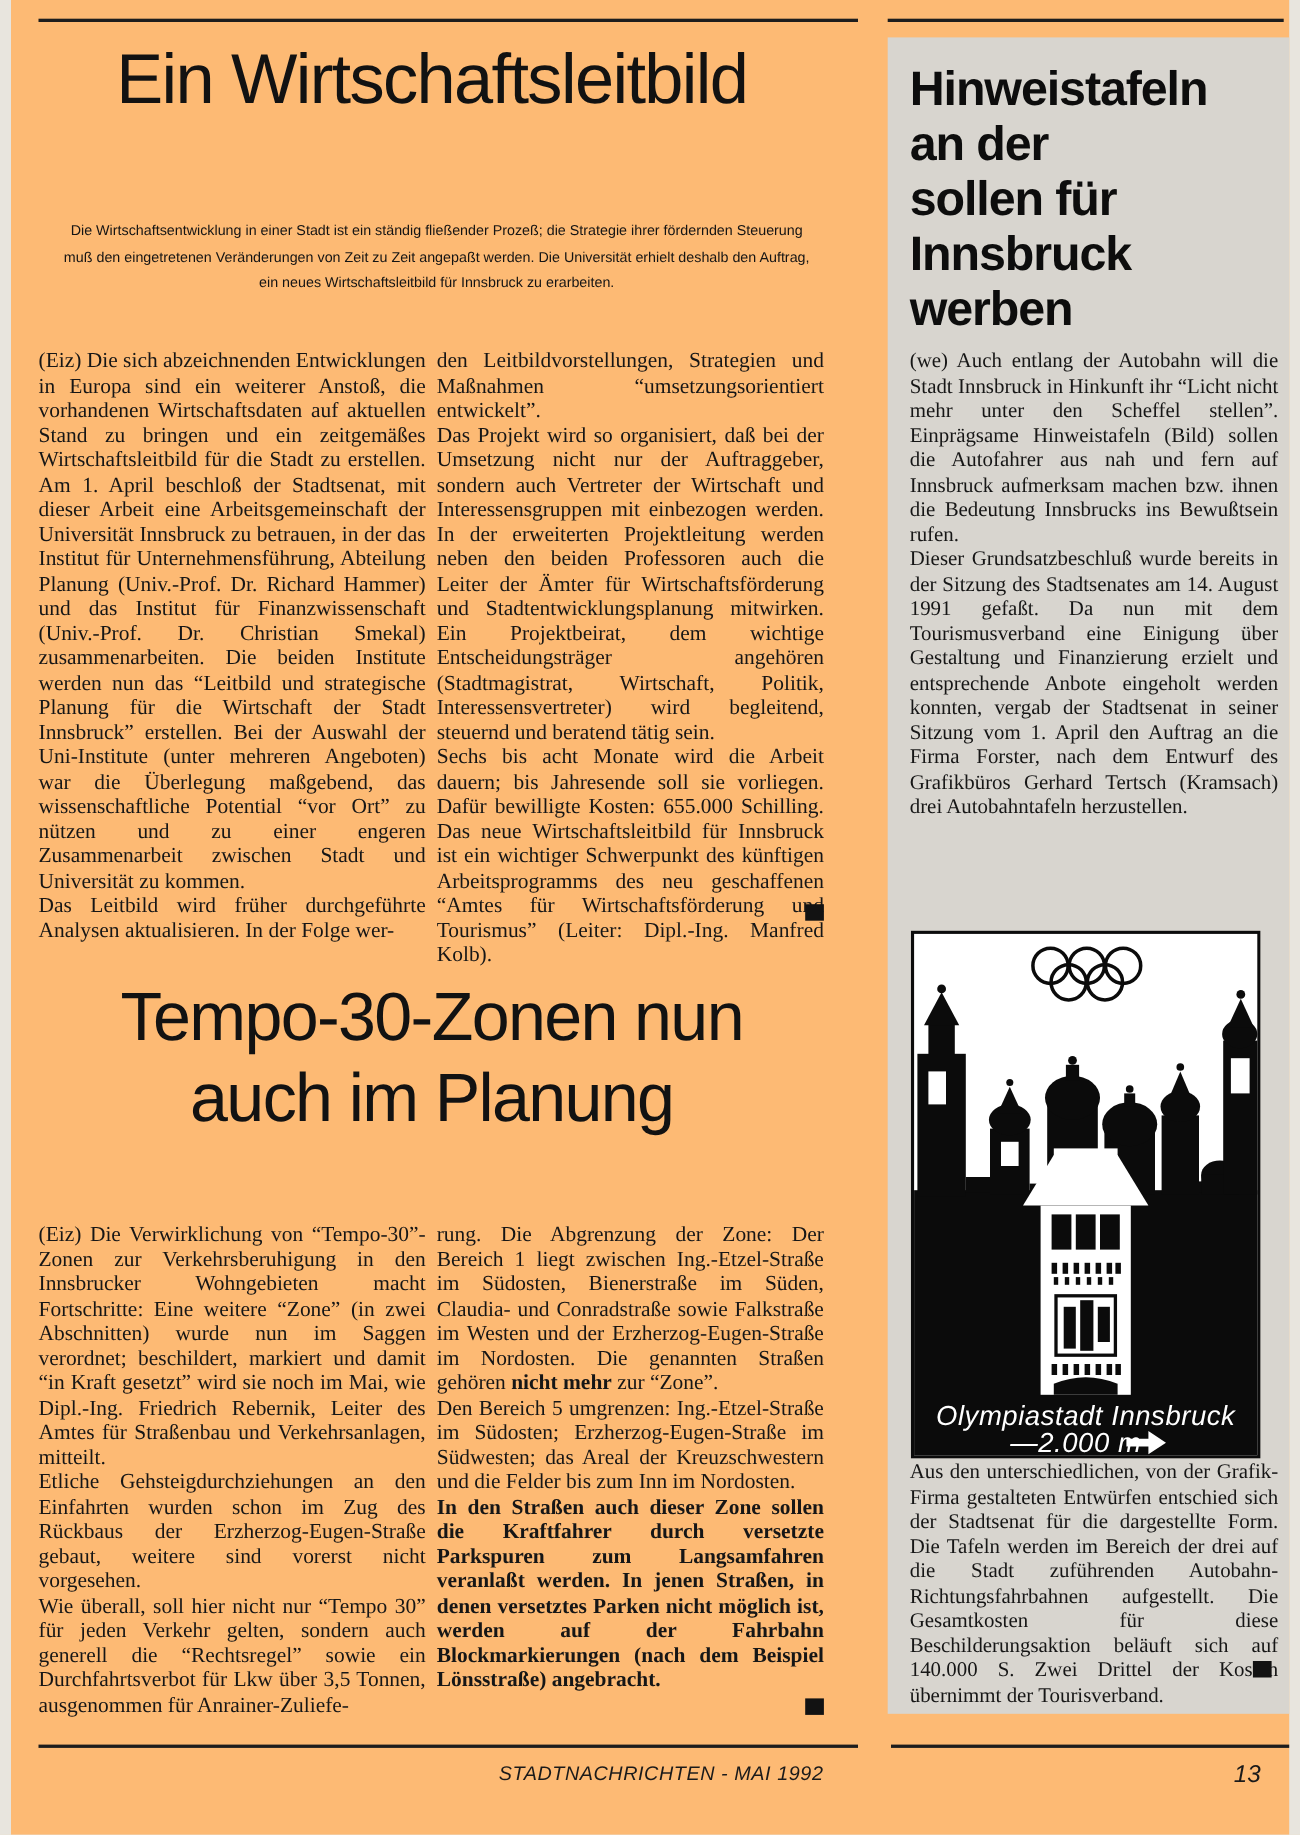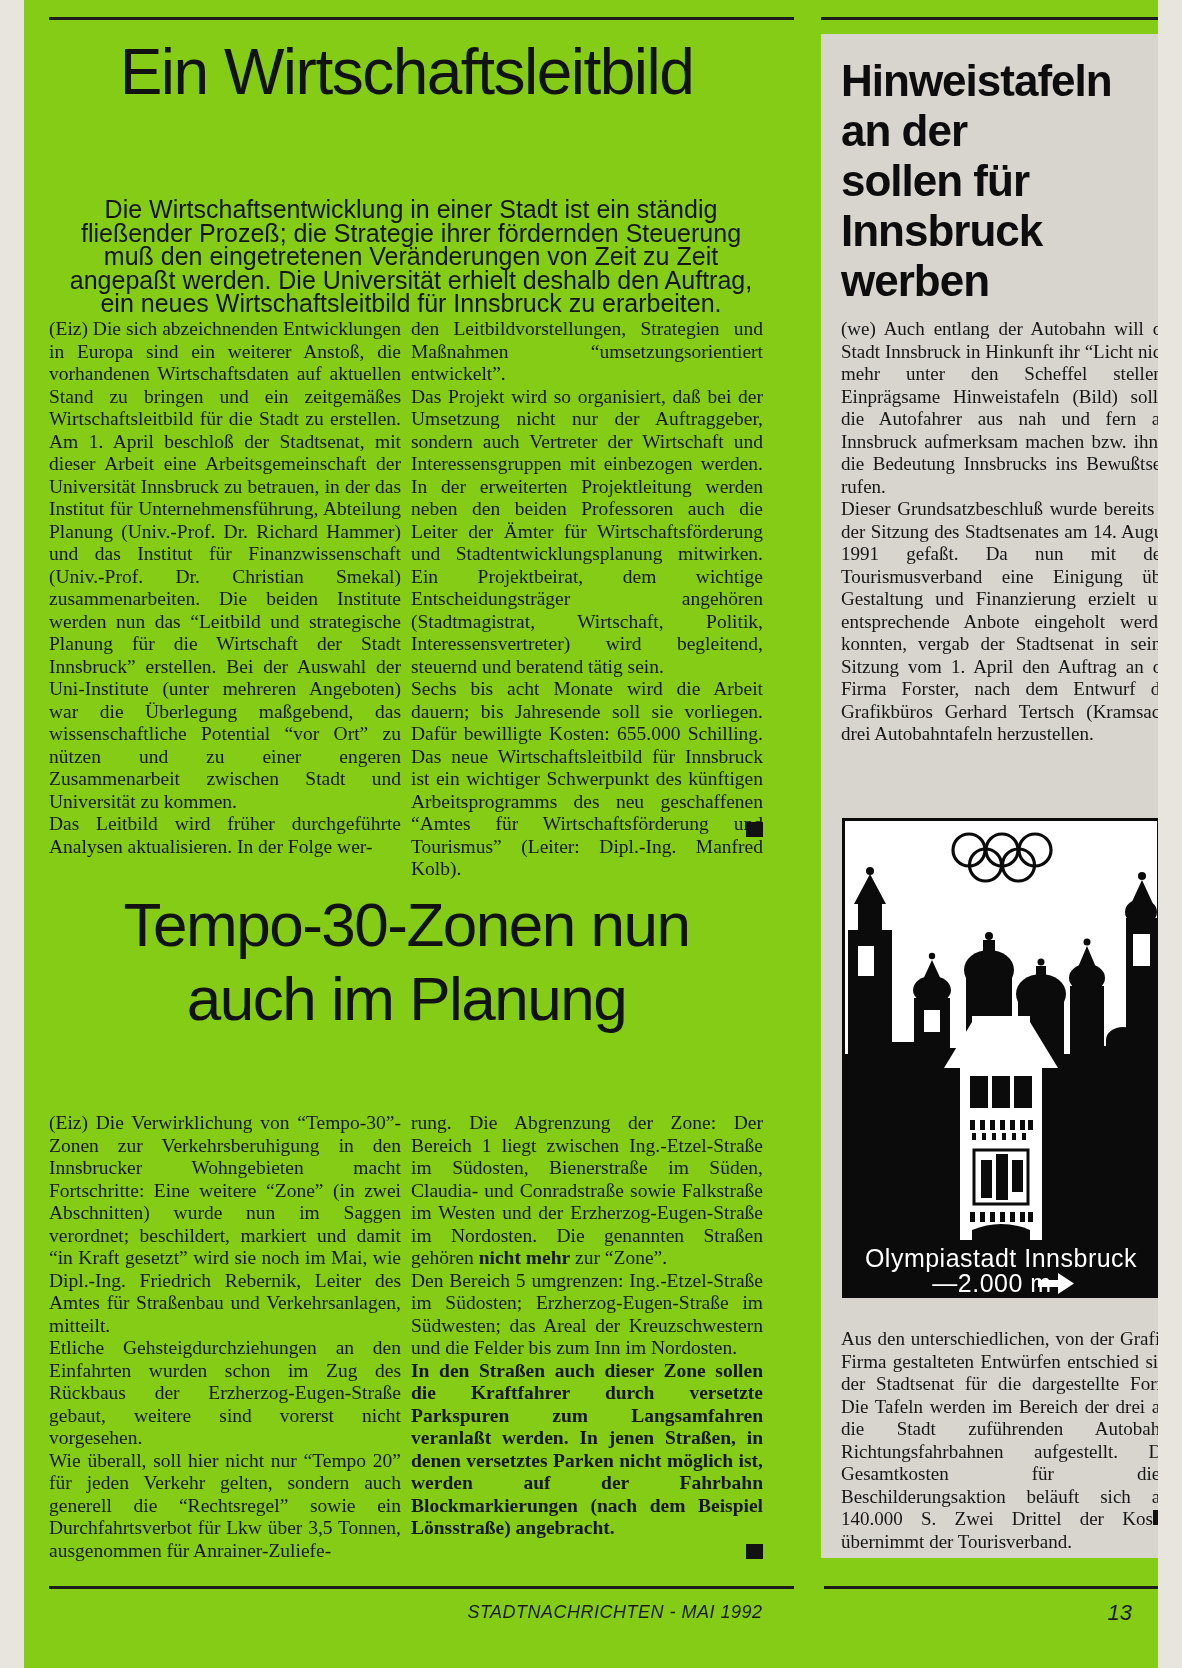--- a/index.html
+++ b/index.html
@@ -1,50 +1,50 @@
 <!DOCTYPE html>
 <html lang="de"><head>
 <meta charset="utf-8">
 <style>
   html,body{margin:0;padding:0;background:#e8e5de;}
-  .page{position:relative;width:1134px;height:1668px;margin:0 auto;background:#84cc16;
-        font-family:"Liberation Serif",serif;color:#161616;overflow:hidden;}
+  .page{position:relative;width:1134px;height:1668px;margin:0 auto;background:#fdba74;
+        font-family:"Liberation Serif",serif;color:#161616;overflow:hidden;padding-left:28px;}
   .rule{position:absolute;height:2.5px;background:#1d1d1d;}
   #ruleTL{left:25px;top:17px;width:745px;}
   #ruleTR{left:797px;top:17px;width:360px;}
   #ruleBL{left:25px;top:1586px;width:745px;}
   #ruleBR{left:800px;top:1586px;width:366px;}
 
   .headline{position:absolute;left:25px;width:715px;text-align:center;
             font-family:"Liberation Sans",sans-serif;font-weight:300;color:#121212;
             letter-spacing:-1.5px;}
   .a1-title{top:34px;font-size:64px;line-height:76px;}
   .a2-title{top:888px;font-size:62px;line-height:74px;}
 
   .intro{position:absolute;left:42px;top:198px;width:690px;margin:0;text-align:center;
-         font-family:"Liberation Sans",sans-serif;font-weight:500;font-size:25px;
+         font-family:"Liberation Sans",sans-serif;font-weight:500;font-size:13px;
          line-height:23.5px;color:#141414;}
 
   .col{position:absolute;width:352px;}
   .col p{margin:0;font-size:19.5px;line-height:22.5px;text-align:justify;hyphens:auto;}
   .a1c1{left:25px;top:318px;height:566px;}
   .a1c2{left:387px;top:318px;height:566px;}
   .a2c1{left:25px;top:1112px;height:456px;}
   .a2c2{left:387px;top:1112px;height:456px;}
   .col p.boldp, .col b{font-weight:bold;}
 
   .endmark{position:absolute;width:17px;height:15px;background:#121212;display:block;}
 
   .sidebox{position:absolute;left:797px;top:34px;width:373px;height:1524px;background:#d8d5cf;}
   .sb-title{margin:22px 16px 0 20px;font-family:"Liberation Sans",sans-serif;
             font-weight:bold;font-size:44px;line-height:50px;letter-spacing:-1px;color:#0d0d0d;}
   .sb-title div{display:block;}
   .sb-p{margin:12px 18px 0 20px;font-size:19px;line-height:22.5px;text-align:justify;hyphens:auto;}
   .sb-p + .sb-p{margin-top:0;}
-  .sign{position:absolute;left:21px;top:784px;width:318px;height:480px;}
+  .sign{position:absolute;left:21px;top:812px;width:318px;height:480px;font-style:italic;}
   .sb-p3{position:absolute;left:20px;top:1294px;width:335px;margin:0;}
   .sign text{font-family:"Liberation Sans",sans-serif;}
 
   .footer-journal{position:absolute;left:0;top:1602px;width:1182px;text-align:center;
       font-family:"Liberation Sans",sans-serif;font-style:italic;font-size:18px;
       letter-spacing:0.5px;color:#1a1a1a;}
   .footer-page{position:absolute;right:26px;top:1600px;
       font-family:"Liberation Sans",sans-serif;font-style:italic;font-size:22px;color:#1a1a1a;text-align:right;}
 </style>
 </head>
@@ -74,21 +74,21 @@
   </div>
 
   <header class="headline a2-title">
     <div>Tempo-30-Zonen nun</div>
     <div>auch im Planung</div>
   </header>
 
   <div class="col a2c1">
     <p>(Eiz) Die Verwirklichung von “Tempo-30”-Zonen zur Verkehrsberuhigung in den Innsbrucker Wohngebieten macht Fortschritte: Eine weitere “Zone” (in zwei Abschnitten) wurde nun im Saggen verordnet; beschildert, markiert und damit “in Kraft gesetzt” wird sie noch im Mai, wie Dipl.-Ing. Friedrich Rebernik, Leiter des Amtes für Straßenbau und Verkehrsanlagen, mitteilt.</p>
     <p>Etliche Gehsteigdurchziehungen an den Einfahrten wurden schon im Zug des Rückbaus der Erzherzog-Eugen-Straße gebaut, weitere sind vorerst nicht vorgesehen.</p>
-    <p>Wie überall, soll hier nicht nur “Tempo 20” für jeden Verkehr gelten, sondern auch generell die “Rechtsregel” sowie ein Durchfahrtsverbot für Lkw über 3,5 Tonnen, ausgenommen für Anrainer-Zuliefe-</p>
+    <p>Wie überall, soll hier nicht nur “Tempo 30” für jeden Verkehr gelten, sondern auch generell die “Rechtsregel” sowie ein Durchfahrtsverbot für Lkw über 3,5 Tonnen, ausgenommen für Anrainer-Zuliefe-</p>
   </div>
 
   <div class="col a2c2">
     <p><span>rung. Die Abgrenzung der Zone: Der Bereich 1 liegt zwischen Ing.-Etzel-Straße im Südosten, Bienerstraße im Süden, Claudia- und Conradstraße sowie Falkstraße im Westen und der Erzherzog-Eugen-Straße im Nordosten. Die genannten Straßen gehören </span><b>nicht mehr</b><span> zur “Zone”.</span></p>
     <p>Den Bereich 5 umgrenzen: Ing.-Etzel-Straße im Südosten; Erzherzog-Eugen-Straße im Südwesten; das Areal der Kreuzschwestern und die Felder bis zum Inn im Nordosten.</p>
     <p class="boldp">In den Straßen auch dieser Zone sollen die Kraftfahrer durch versetzte Parkspuren zum Langsamfahren veranlaßt werden. In jenen Straßen, in denen versetztes Parken nicht möglich ist, werden auf der Fahrbahn Blockmarkierungen (nach dem Beispiel Lönsstraße) angebracht.</p>
     <span class="endmark" style="top:432px;right:0;"></span>
   </div>
 
   <aside class="sidebox">

